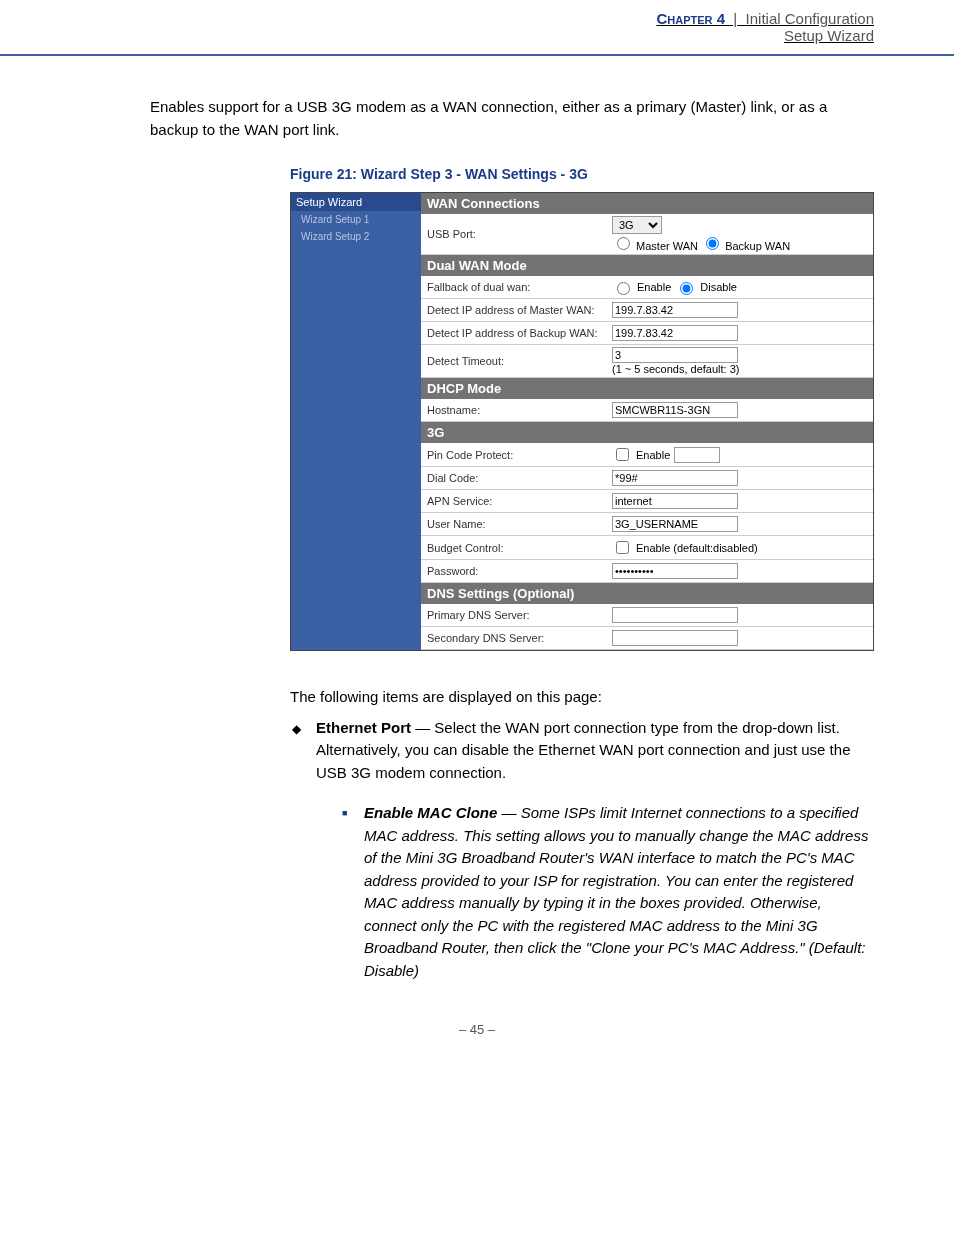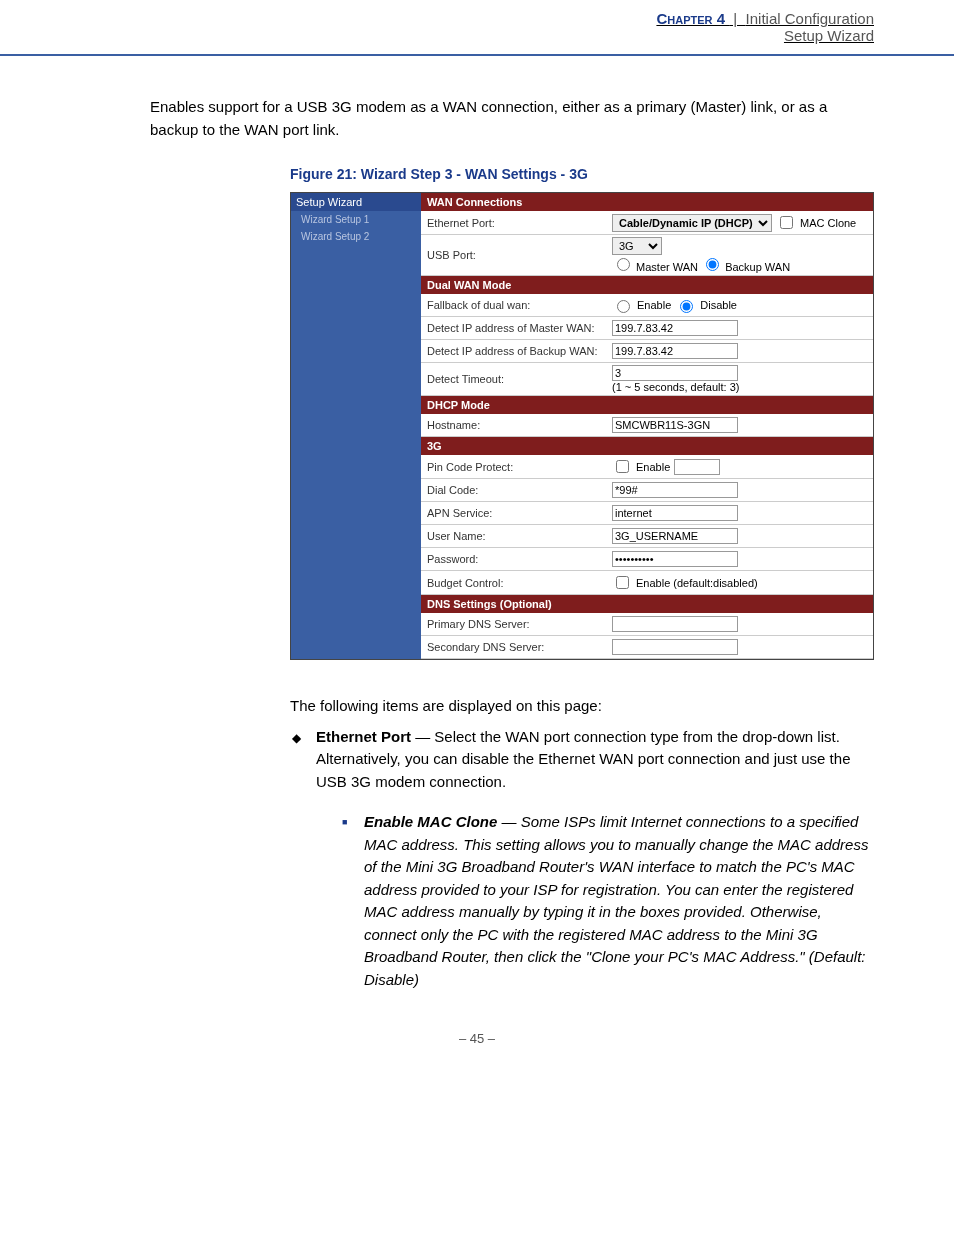--- a/index.html
+++ b/index.html
@@ -65,25 +65,25 @@
     padding: 3px 5px;
     color: #fff;
   }
   .ss-sidebar .sub {
     padding: 3px 5px 3px 10px;
     color: #b8c5e0;
     font-size: 10px;
   }
   .ss-main { flex: 1; background: #fff; }
   .ss-section-hdr {
-    background: #7f1d1d;
+    background: #737373;
     color: #fff;
     font-weight: bold;
     padding: 3px 6px;
-    font-size: 11px;
+    font-size: 13px;
   }
   .ss-row {
     display: flex;
     border-bottom: 1px solid #ccc;
     align-items: center;
     min-height: 22px;
   }
   .ss-row .lbl {
     width: 175px;
     padding: 3px 6px;
@@ -156,30 +156,20 @@
   <div class="screenshot">
     <div class="ss-sidebar">
       <div class="root">Setup Wizard</div>
       <div class="sub">Wizard Setup 1</div>
       <div class="sub">Wizard Setup 2</div>
     </div>
     <div class="ss-main">
 
       <div class="ss-section-hdr">WAN Connections</div>
 
-      <div class="ss-row">
-        <div class="lbl">Ethernet Port:</div>
-        <div class="val">
-          <select style="font-weight:bold;width:160px;">
-            <option>Cable/Dynamic IP (DHCP)</option>
-          </select>
-          <input type="checkbox" style="">
-          <span>MAC Clone</span>
-        </div>
-      </div>
 
       <div class="ss-row">
         <div class="lbl">USB Port:</div>
         <div class="val">
           <div style="width:100%;">
             <select style="width:50px;">
               <option>3G</option>
             </select><br>
             <input type="radio" style="">
             <span>Master WAN</span>
@@ -260,32 +250,32 @@
       </div>
 
       <div class="ss-row">
         <div class="lbl">User Name:</div>
         <div class="val">
             <input type="text" value="3G_USERNAME" style="">
           </div>
       </div>
 
       <div class="ss-row">
-        <div class="lbl">Password:</div>
-        <div class="val">
-            <input type="password" value="xxxxxxxxxx" style="">
-          </div>
-      </div>
-
-      <div class="ss-row">
         <div class="lbl">Budget Control:</div>
         <div class="val">
           <input type="checkbox" style="">
           <span>Enable (default:disabled)</span>
         </div>
+      </div>
+
+      <div class="ss-row">
+        <div class="lbl">Password:</div>
+        <div class="val">
+            <input type="password" value="xxxxxxxxxx" style="">
+          </div>
       </div>
 
       <div class="ss-section-hdr">DNS Settings (Optional)</div>
 
       <div class="ss-row">
         <div class="lbl">Primary DNS Server:</div>
         <div class="val">
             <input type="text" value="" style="">
           </div>
       </div>

